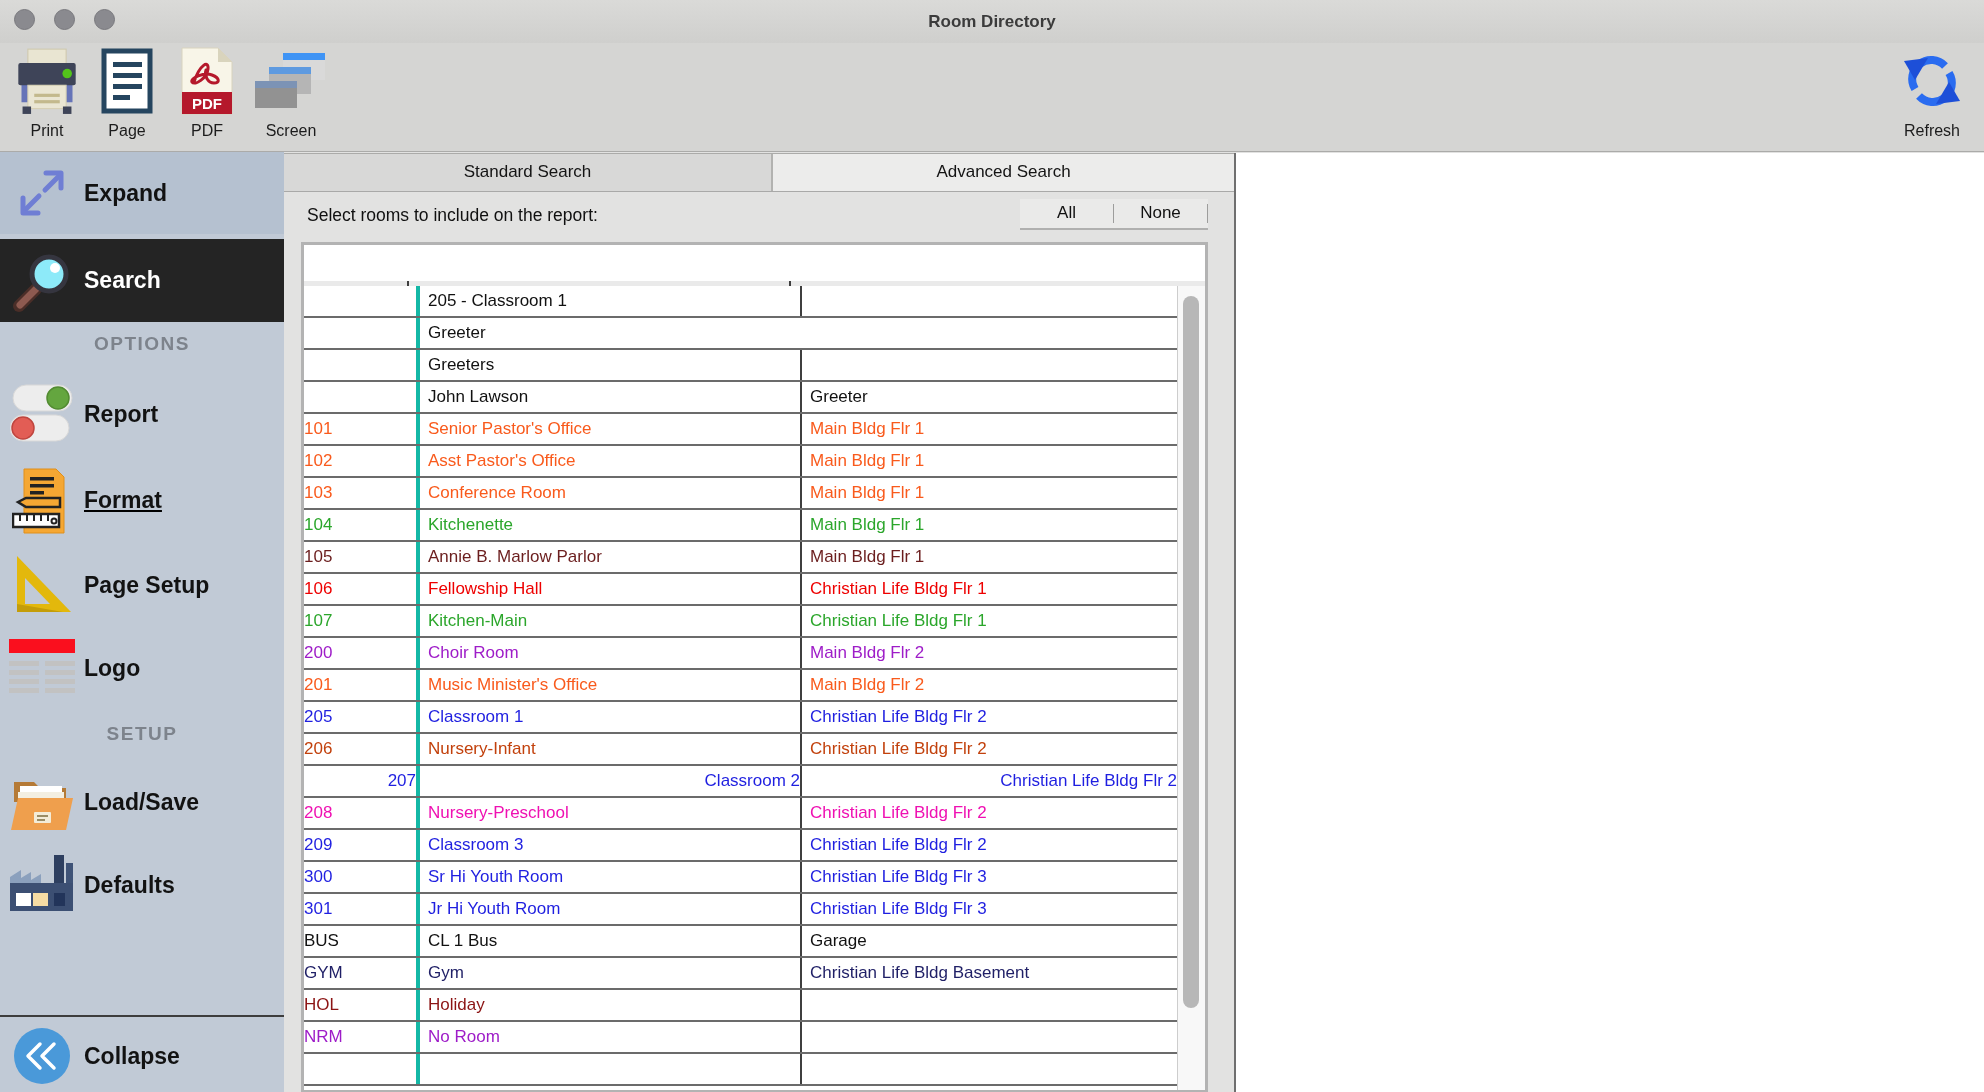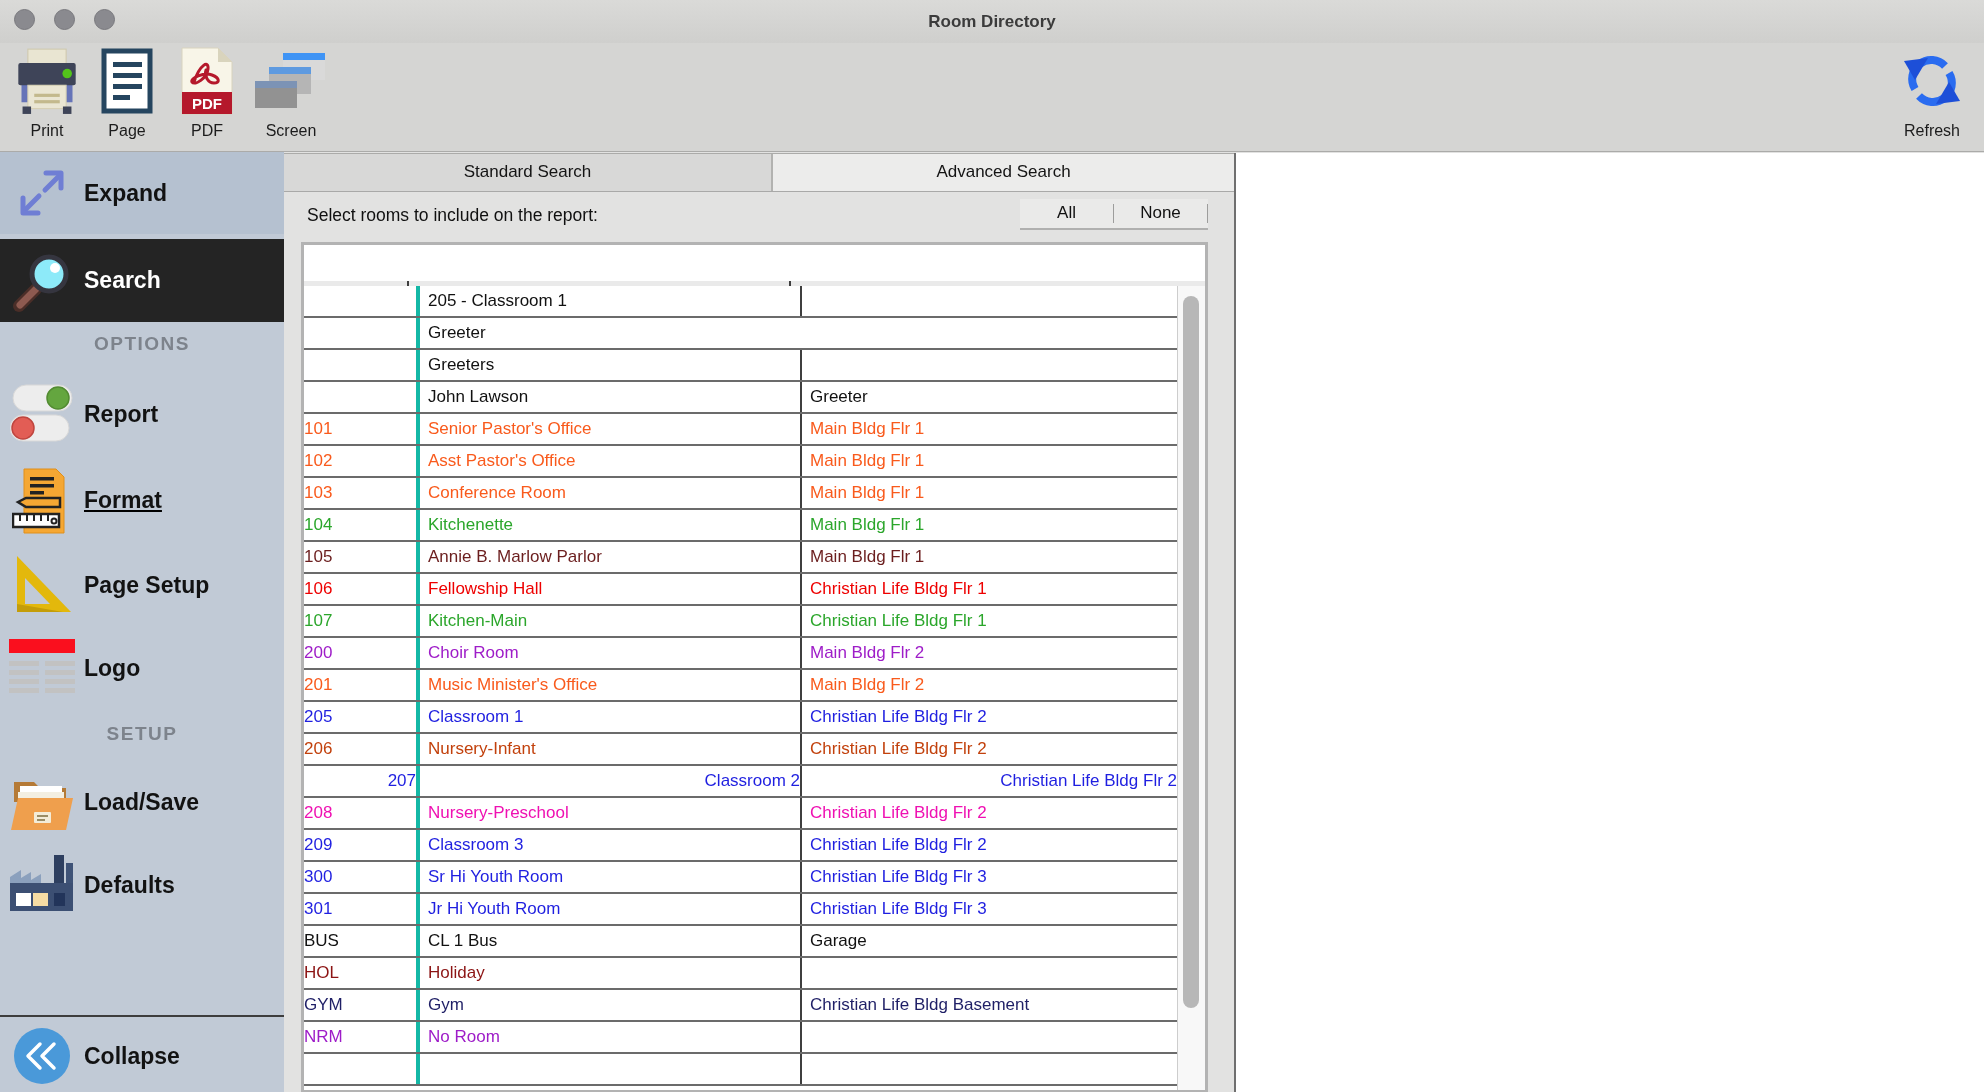--- a/index.html
+++ b/index.html
@@ -434,30 +434,30 @@
           <div class="t-row" style="color: rgb(31, 31, 224);">
             <div class="cell c-num">301</div>
             <div class="cell c-desc">Jr Hi Youth Room</div>
             <div class="cell c-loc">Christian Life Bldg Flr 3</div>
           </div>
           <div class="t-row" style="color: rgb(17, 17, 17);">
             <div class="cell c-num">BUS</div>
             <div class="cell c-desc">CL 1 Bus</div>
             <div class="cell c-loc">Garage</div>
           </div>
+          <div class="t-row" style="color: rgb(31, 31, 102);">
+            <div class="cell c-num">GYM</div>
+            <div class="cell c-desc">Gym</div>
+            <div class="cell c-loc">Christian Life Bldg Basement</div>
+          </div>
           <div class="t-row" style="color: rgb(140, 20, 20);">
             <div class="cell c-num">HOL</div>
             <div class="cell c-desc">Holiday</div>
             <div class="cell c-loc"></div>
           </div>
-          <div class="t-row" style="color: rgb(31, 31, 102);">
-            <div class="cell c-num">GYM</div>
-            <div class="cell c-desc">Gym</div>
-            <div class="cell c-loc">Christian Life Bldg Basement</div>
-          </div>
           <div class="t-row" style="color: rgb(158, 28, 200);">
             <div class="cell c-num">NRM</div>
             <div class="cell c-desc">No Room</div>
             <div class="cell c-loc"></div>
           </div>
           <div class="t-row" style="color: rgb(17, 17, 17);">
             <div class="cell c-num"></div>
             <div class="cell c-desc"></div>
             <div class="cell c-loc"></div>
           </div>

